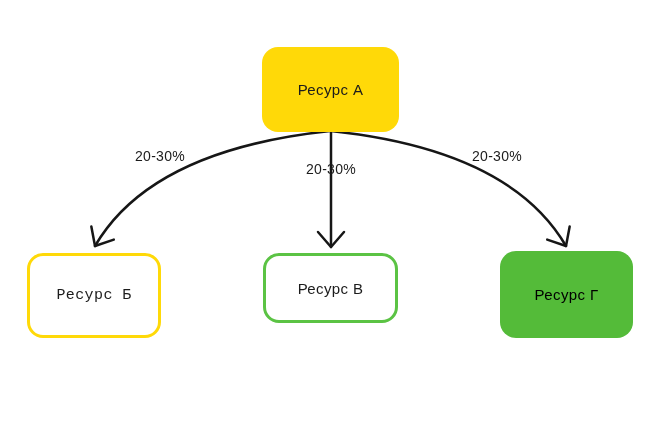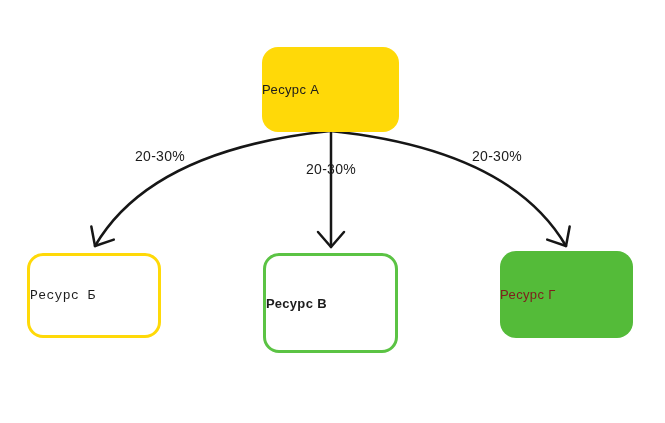--- a/index.html
+++ b/index.html
@@ -11,31 +11,31 @@
     font-family: "Liberation Sans", sans-serif;
     overflow: hidden;
   }
   .edges-layer { position: absolute; left: 0; top: 0; }
   .node {
     position: absolute;
     box-sizing: border-box;
     border-radius: 16px;
     display: flex;
     align-items: center;
-    justify-content: flex-start;
-    font-size: 13px;
+    justify-content: center;
+    font-size: 15px;
     font-weight: 500;
     letter-spacing: 0.4px;
     color: #1c1c1c;
     white-space: nowrap;
   }
   .node-a { left: 262px; top: 47px;  width: 137px; height: 85px; background: #FFD908; }
   .node-b { left: 27px;  top: 253px; width: 134px; height: 85px; background: #ffffff; border: 3px solid #FFD908; font-family: Liberation Mono, monospace; }
-  .node-v { left: 263px; top: 253px; width: 135px; height: 100px; background: #ffffff; border: 3px solid #5BC344; font-weight: bold; }
-  .node-g { left: 500px; top: 251px; width: 133px; height: 87px; background: #54BB39; color: #7f1d1d; }
+  .node-v { left: 263px; top: 253px; width: 135px; height: 70px; background: #ffffff; border: 3px solid #5BC344; }
+  .node-g { left: 500px; top: 251px; width: 133px; height: 87px; background: #54BB39; color: #000000; }
   .edge-label {
     position: absolute;
     transform: translate(-50%, -50%);
     font-size: 14px;
     font-weight: 500;
     letter-spacing: 0.3px;
     color: #1c1c1c;
     white-space: nowrap;
   }
   .lbl-ab { left: 160px; top: 156px; }

